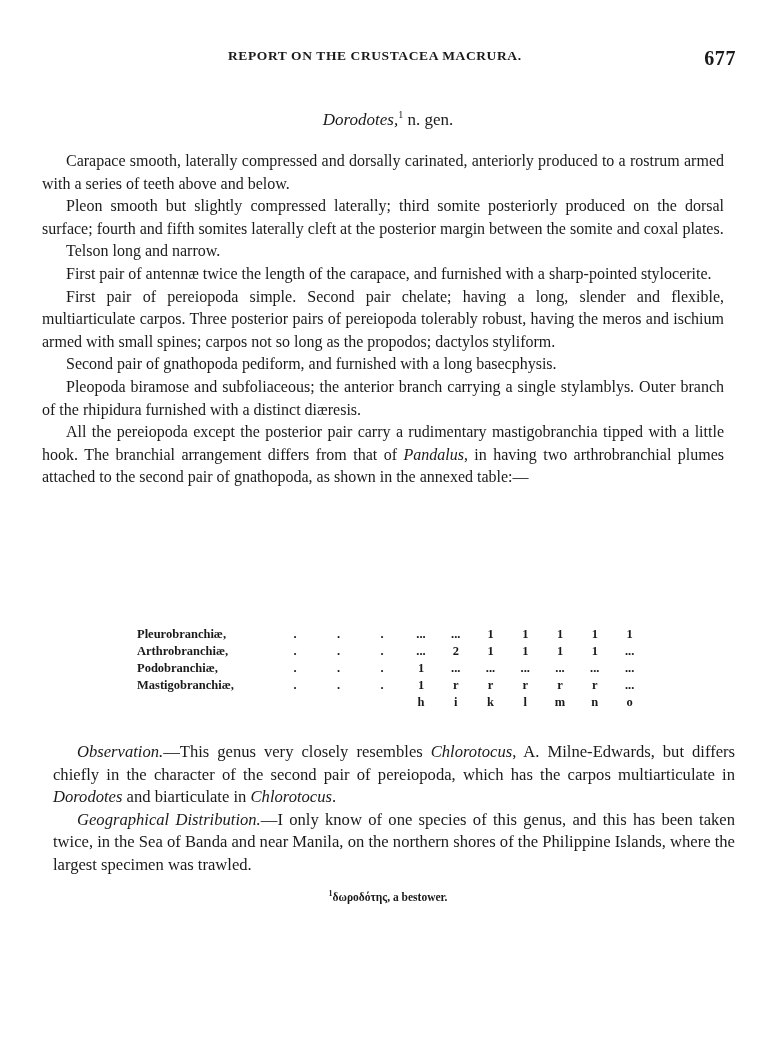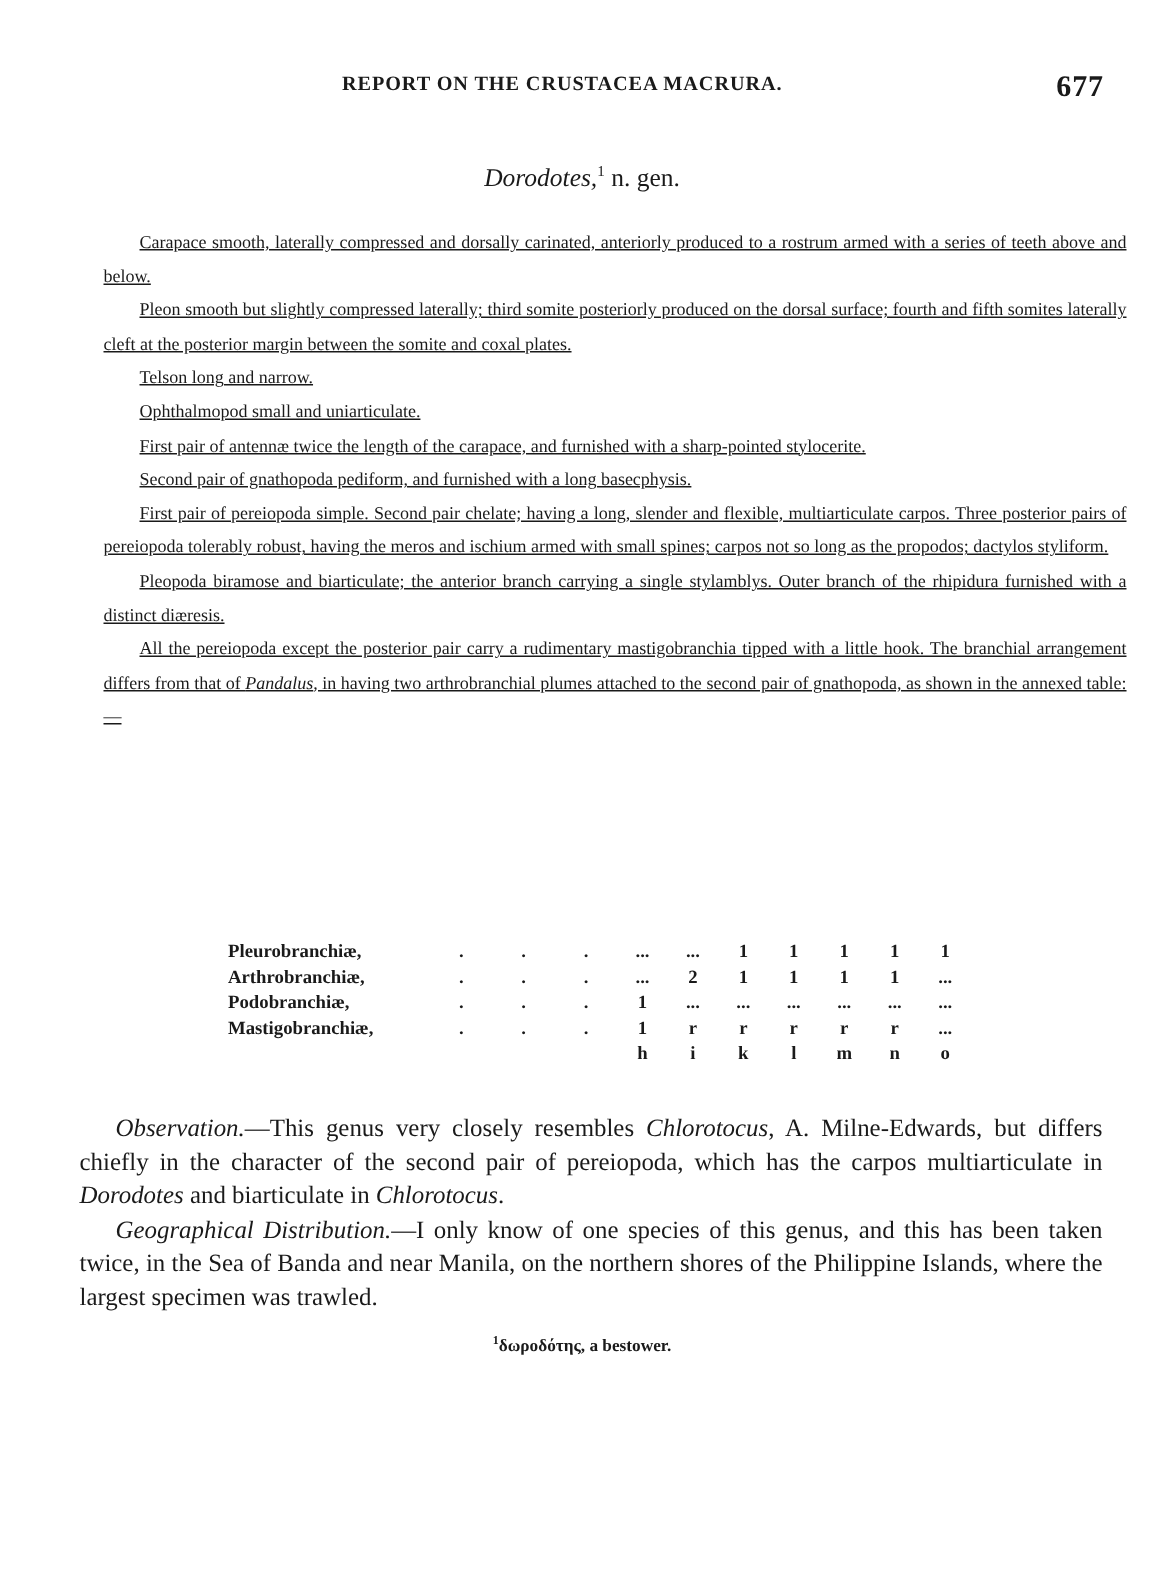--- a/index.html
+++ b/index.html
@@ -7,26 +7,26 @@
          font-family: "DejaVu Serif", "Liberation Serif", serif; color: #1a1a1a; }
   .page { position: absolute; left: 0; top: 0; width: 776px; height: 1050px; }
   .running-head { position: absolute; top: 48px; left: 228px; width: 508px; height: 20px;
                   font-family: "Liberation Serif", serif; font-size: 13.5px; letter-spacing: 0.6px; text-decoration: underline; }
   .running-head .title { position: absolute; left: 0; top: 0; font-weight: bold; }
   .running-head .pageno { position: absolute; right: 0; top: -1px; font-size: 20px; font-weight: bold; }
   .genus-title { position: absolute; top: 109px; left: 0; width: 776px; text-align: center;
                  font-family: "Liberation Serif", serif; font-size: 17px; }
   .genus-title i { font-style: italic; }
   .genus-title sup { font-size: 10px; }
-  .body-text { position: absolute; left: 69px; width: 682px; top: 150px;
-               font-family: "Liberation Serif", serif; font-size: 12px; line-height: 22.6px; text-decoration: underline; }
+  .body-text { position: absolute; left: 42px; width: 682px; top: 150px;
+               font-family: "Liberation Serif", serif; font-size: 16px; line-height: 22.6px; }
   .body-text p { margin: 0; text-indent: 24px; text-align: justify; text-align-last: left; }
   .table-wrap { position: absolute; left: 137px; top: 626px; width: 510px;
                 font-family: "Liberation Serif", serif; font-size: 12.5px; font-weight: bold; }
-  table.branchial { border-collapse: collapse; margin-left: 15px; }
+  table.branchial { border-collapse: collapse; }
   table.branchial td { padding: 0; height: 17px; vertical-align: middle; }
   table.branchial td.lbl { width: 140px; text-align: left; }
   table.branchial td.dot { width: 47px; text-align: center; }
   table.branchial td.val { width: 37px; text-align: center; }
   .lower-text { position: absolute; left: 53px; width: 682px; top: 741px;
                 font-family: "Liberation Serif", serif; font-size: 16.6px; line-height: 22.6px; }
   .lower-text p { margin: 0; text-indent: 24px; text-align: justify; font-family: Liberation Serif, serif; }
   .footnote { position: absolute; top: 889px; left: 0; width: 776px; text-align: center;
               font-family: "Liberation Serif", serif; font-size: 11.5px; font-weight: bold; }
   .footnote sup { font-size: 8px; }
@@ -42,25 +42,24 @@
   </div>
 
   <div class="genus-title">
     <i>Dorodotes,</i><sup>1</sup><span> n. gen.</span>
   </div>
 
   <div class="body-text">
     <p>Carapace smooth, laterally compressed and dorsally carinated, anteriorly produced to a rostrum armed with a series of teeth above and below.</p>
     <p>Pleon smooth but slightly compressed laterally; third somite posteriorly produced on the dorsal surface; fourth and fifth somites laterally cleft at the posterior margin between the somite and coxal plates.</p>
     <p>Telson long and narrow.</p>
-    <p>Ophthalmopod small and uniarticulate.</p>
     <p>First pair of antennæ twice the length of the carapace, and furnished with a sharp-pointed stylocerite.</p>
+    <p>First pair of pereiopoda simple.  Second pair chelate; having a long, slender and flexible, multiarticulate carpos.  Three posterior pairs of pereiopoda tolerably robust, having the meros and ischium armed with small spines; carpos not so long as the propodos; dactylos styliform.</p>
     <p>Second pair of gnathopoda pediform, and furnished with a long basecphysis.</p>
-    <p>First pair of pereiopoda simple.  Second pair chelate; having a long, slender and flexible, multiarticulate carpos.  Three posterior pairs of pereiopoda tolerably robust, having the meros and ischium armed with small spines; carpos not so long as the propodos; dactylos styliform.</p>
-    <p>Pleopoda biramose and biarticulate; the anterior branch carrying a single stylamblys. Outer branch of the rhipidura furnished with a distinct diæresis.</p>
+    <p>Pleopoda biramose and subfoliaceous; the anterior branch carrying a single stylamblys. Outer branch of the rhipidura furnished with a distinct diæresis.</p>
     <p><span>All the pereiopoda except the posterior pair carry a rudimentary mastigobranchia tipped with a little hook.  The branchial arrangement differs from that of </span><i>Pandalus</i><span>, in having two arthrobranchial plumes attached to the second pair of gnathopoda, as shown in the annexed table:—</span></p>
   </div>
 
   <div class="table-wrap">
     <table class="branchial">
       <tbody>
         <tr>
           <td class="lbl">Pleurobranchiæ,</td>
           <td class="dot">.</td>
           <td class="dot">.</td>

